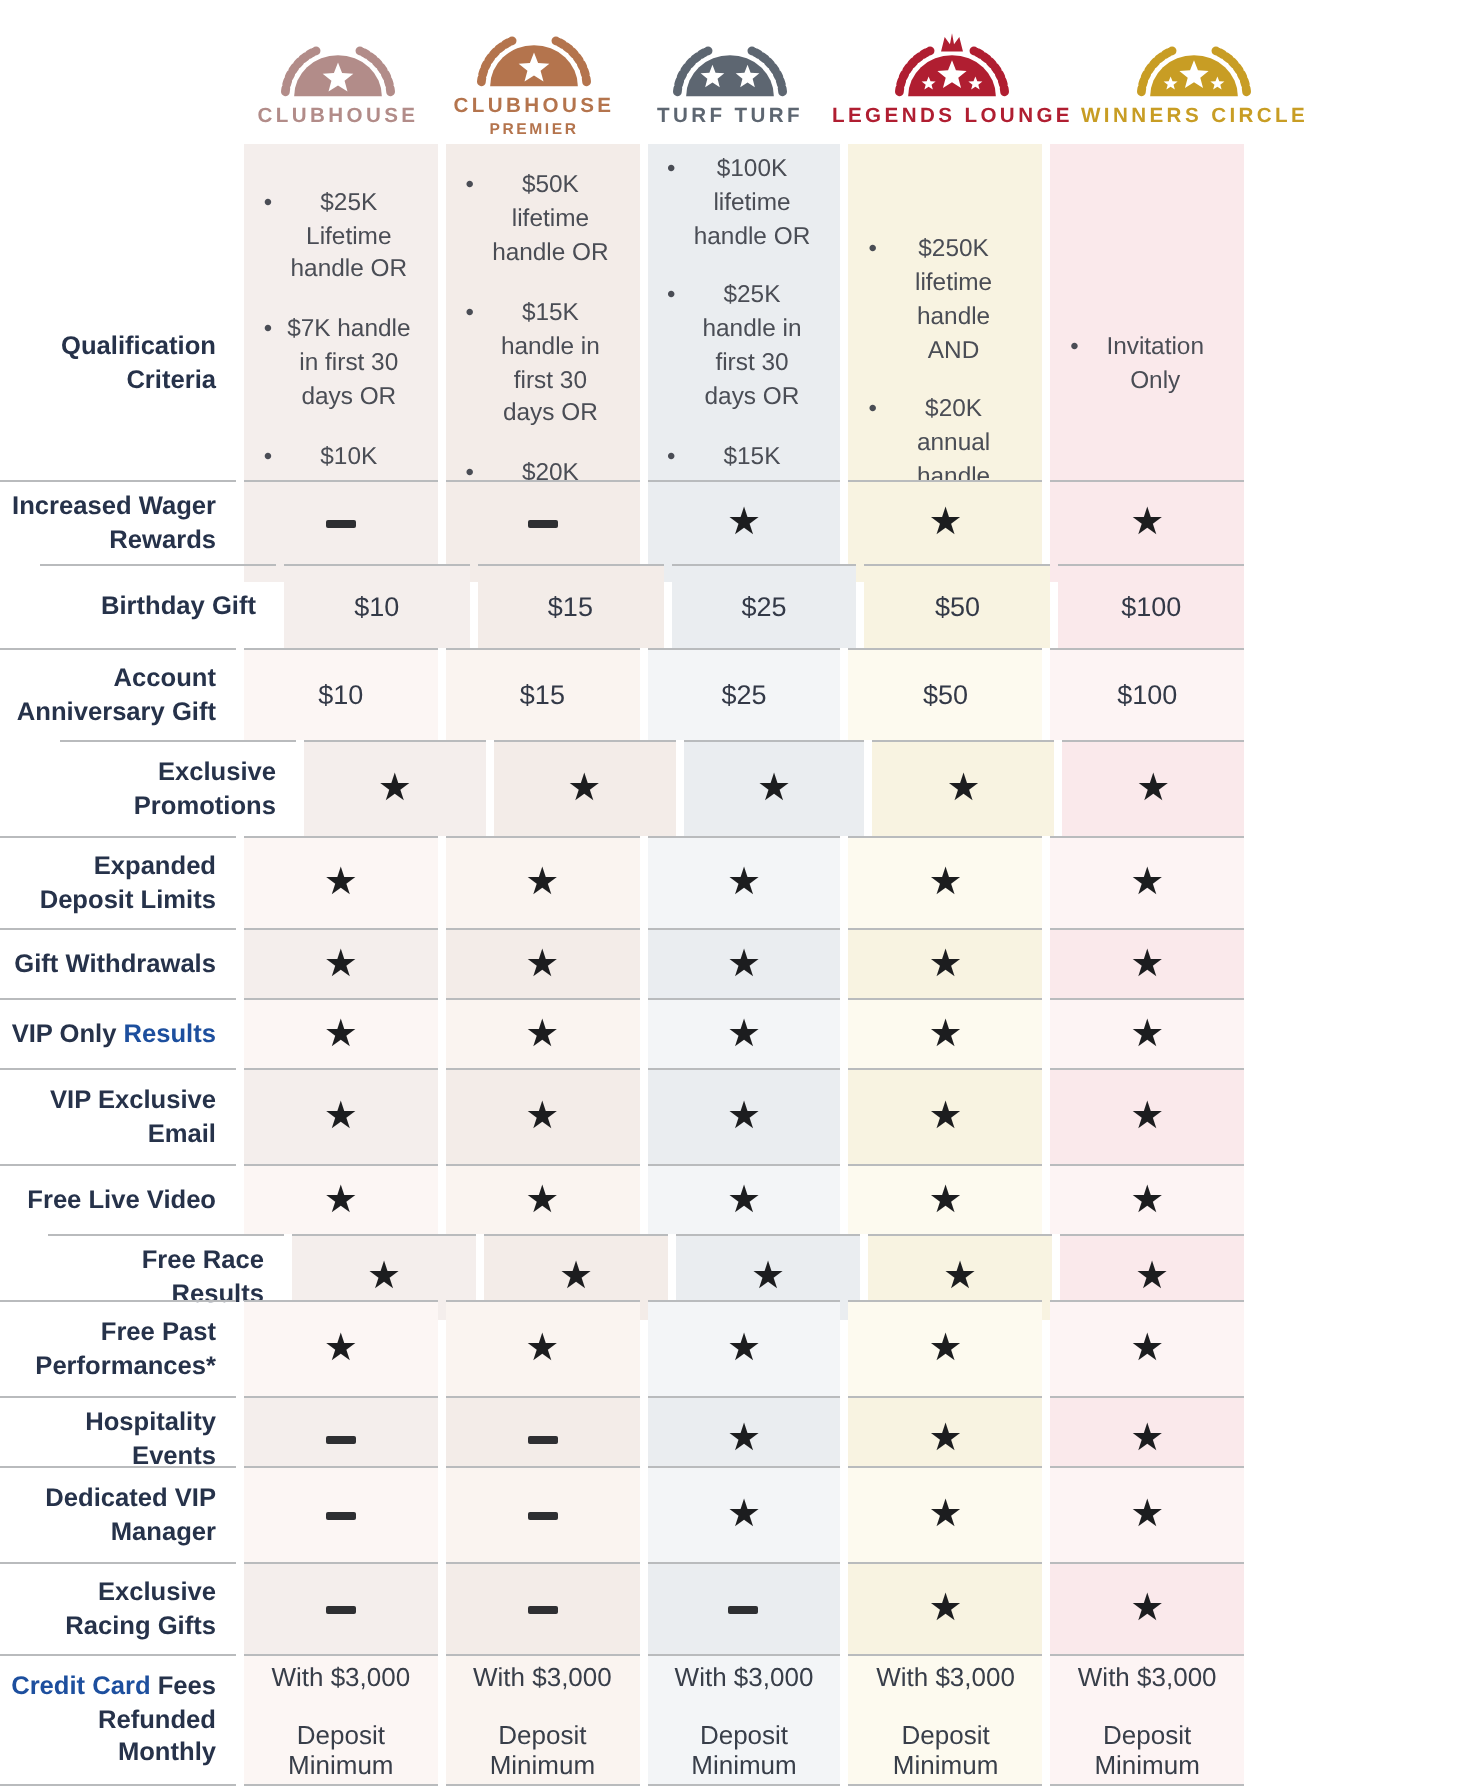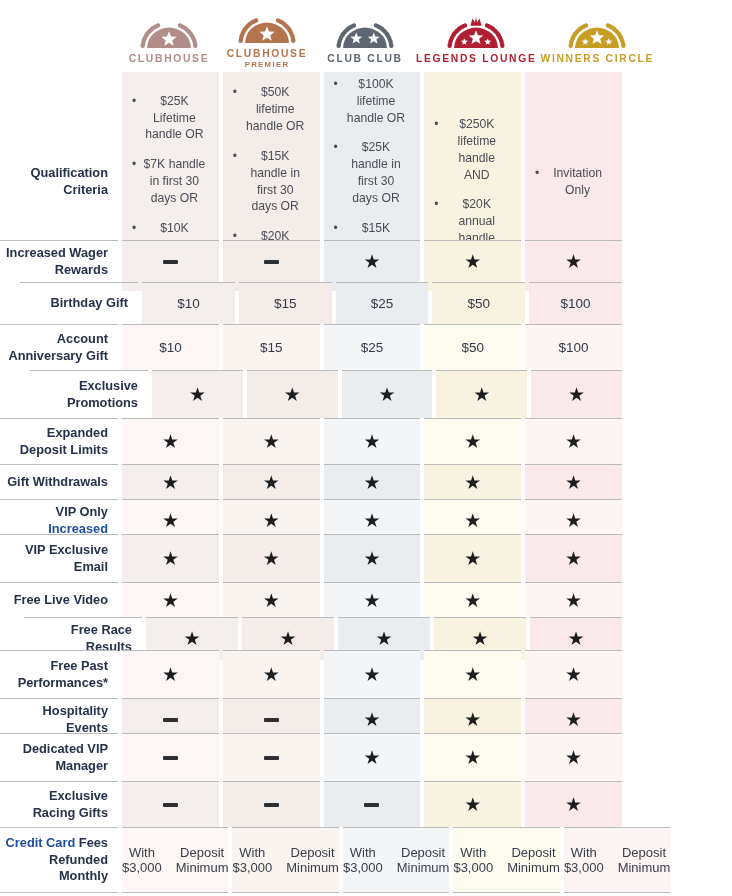--- a/index.html
+++ b/index.html
@@ -22,21 +22,21 @@
   .label-link{color:#1d4f9e;cursor:pointer;}
 
   .cell{display:flex;align-items:center;justify-content:center;text-align:center;}
   .bullets{list-style:none;margin:0;padding:4px 8px 4px 4px;display:flex;flex-direction:column;gap:13px;width:100%;box-sizing:border-box;}
   .bullets li{display:flex;align-items:flex-start;color:#4a4d55;font-size:12.2px;line-height:1.38;}
   .bullet-dot{flex:0 0 16px;font-size:12px;}
   .bullet-text{flex:1;text-align:center;padding-right:4px;}
   .star{font-size:19px;color:#1c1d1f;line-height:1;}
   .dash{width:15px;height:4px;border-radius:1px;background:#2e2f32;display:inline-block;}
   .money{font-size:13.5px;color:#333947;}
-  .twolines{display:flex;flex-direction:row;gap:14px;align-items:flex-end;}
+  .twolines{display:flex;flex-direction:column;gap:14px;}
   .cc-line{font-size:13px;color:#383e49;}
 </style>
 </head>
 <body>
 
 <div id="tier-table">
     <div class="trow header-row">
       <div class="head-spacer"></div>
       <div class="tier-head">
         <svg class="tier-logo" viewBox="0 0 120 52" xmlns="http://www.w3.org/2000/svg">
@@ -58,21 +58,21 @@
         <div class="tier-sub" style="color: rgb(180, 116, 77);">PREMIER</div>
       </div>
       <div class="tier-head">
         <svg class="tier-logo" viewBox="0 0 120 52" xmlns="http://www.w3.org/2000/svg">
     <path d="M24 45 A36 34 0 0 1 45 17" fill="none" stroke="#5d6671" stroke-width="6" stroke-dasharray="2.5 2.7" stroke-linecap="round"></path>
     <path d="M96 45 A36 34 0 0 0 75 17" fill="none" stroke="#5d6671" stroke-width="6" stroke-dasharray="2.5 2.7" stroke-linecap="round"></path>
     <path d="M30 48 A30 28 0 0 1 90 48 Z" fill="#5d6671"></path>
           <polygon points="48.0,26.5 50.1,32.0 56.1,32.4 51.5,36.1 53.0,41.9 48.0,38.7 43.0,41.9 44.5,36.1 39.9,32.4 45.9,32.0" fill="#fff"></polygon>
           <polygon points="72.0,26.5 74.1,32.0 80.1,32.4 75.5,36.1 77.0,41.9 72.0,38.7 67.0,41.9 68.5,36.1 63.9,32.4 69.9,32.0" fill="#fff"></polygon>
         </svg>
-        <div class="tier-name" style="color: rgb(93, 102, 113);">CLUB CLUB</div>
+        <div class="tier-name" style="color: rgb(93, 102, 113);">TURF TURF</div>
       </div>
       <div class="tier-head">
         <svg class="tier-logo" viewBox="0 0 120 52" xmlns="http://www.w3.org/2000/svg">
     <path d="M24 45 A36 34 0 0 1 45 17" fill="none" stroke="#b01e31" stroke-width="6" stroke-dasharray="2.5 2.7" stroke-linecap="round"></path>
     <path d="M96 45 A36 34 0 0 0 75 17" fill="none" stroke="#b01e31" stroke-width="6" stroke-dasharray="2.5 2.7" stroke-linecap="round"></path>
     <path d="M30 48 A30 28 0 0 1 90 48 Z" fill="#b01e31"></path>
           <path d="M52.5 17.5 L55 7.5 L58.6 12.5 L60 5 L61.4 12.5 L65 7.5 L67.5 17.5 Z" fill="#b01e31"></path>
           <polygon points="60.0,23.5 62.7,30.3 70.0,30.8 64.3,35.4 66.2,42.5 60.0,38.5 53.8,42.5 55.7,35.4 50.0,30.8 57.3,30.3" fill="#fff"></polygon>
           <polygon points="44.0,34.5 45.3,37.8 48.8,38.0 46.0,40.2 46.9,43.5 44.0,41.6 41.1,43.5 42.0,40.2 39.2,38.0 42.7,37.8" fill="#fff"></polygon>
           <polygon points="76.0,34.5 77.3,37.8 80.8,38.0 78.0,40.2 78.9,43.5 76.0,41.6 73.1,43.5 74.0,40.2 71.2,38.0 74.7,37.8" fill="#fff"></polygon>
@@ -279,21 +279,21 @@
       </div>
       <div class="cell" style="background: rgb(248, 243, 225);">
         <span class="star">★</span>
       </div>
       <div class="cell" style="background: rgb(250, 233, 235);">
         <span class="star">★</span>
       </div>
     </div>
     <div class="trow" style="height: 35px;">
       <div class="label-cell">
-        <span class="label-wrap"><span>VIP Only </span><span class="label-link">Increased</span></span>
+        <span class="label-wrap"><span>VIP Only </span><span class="label-link">Results</span></span>
       </div>
       <div class="cell" style="background: rgb(252, 246, 244);">
         <span class="star">★</span>
       </div>
       <div class="cell" style="background: rgb(250, 244, 240);">
         <span class="star">★</span>
       </div>
       <div class="cell" style="background: rgb(243, 245, 247);">
         <span class="star">★</span>
       </div>

